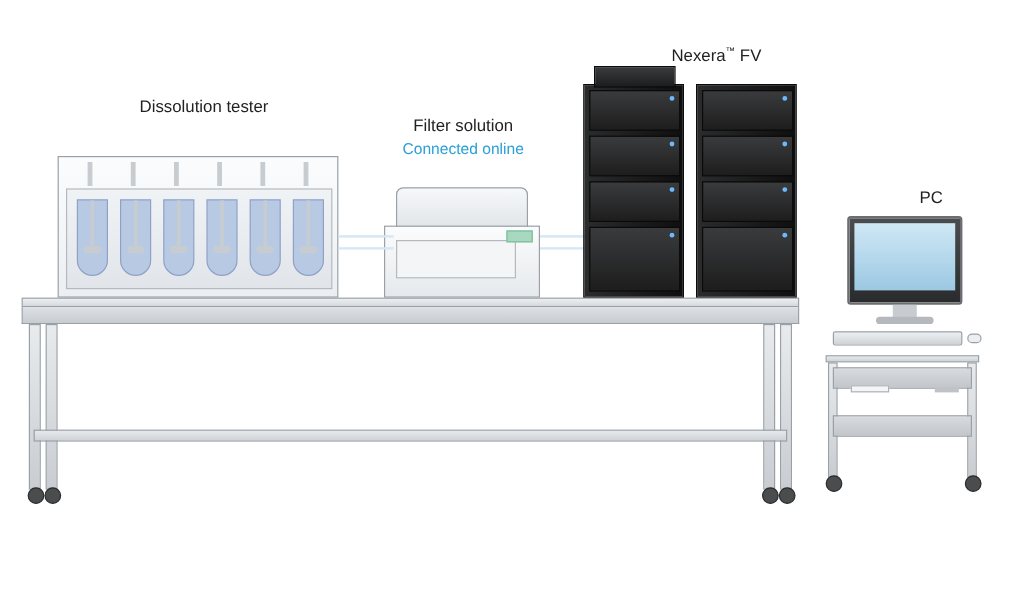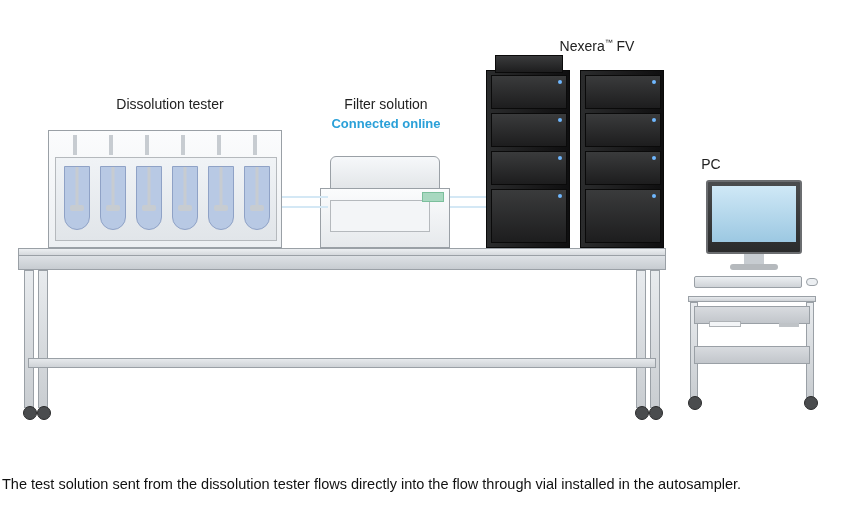--- a/index.html
+++ b/index.html
@@ -1,19 +1,19 @@
 <!DOCTYPE html>
 <html><head>
 <meta charset="utf-8">
 <style>
   * { box-sizing: border-box; margin: 0; padding: 0; }
   body { width: 856px; height: 506px; font-family: Arial, Helvetica, sans-serif; background: #fff; position: relative; overflow: hidden; }
   .stage { position: absolute; left: 0; top: 0; width: 856px; height: 506px; }
   .label { position: absolute; font-size: 14px; color: #222; text-align: center; }
-  .label-sub { font-size: 13px; font-weight: bold; color: #2aa0d8; }
+  .label-sub { font-size: 13px; font-weight: normal; color: #2aa0d8; }
   .tm { font-size: 8px; vertical-align: super; }
   .caption { position: absolute; left: 0; bottom: 14px; width: 856px; font-size: 14.5px; color: #111; text-align: left; padding-left: 2px; }
 
   
   .bench { position: absolute; left: 18px; top: 248px; width: 648px; height: 164px; }
   .bench-top { position: absolute; left: 0; top: 0; width: 648px; height: 8px; background: linear-gradient(#eceff2,#d5d9dd); border: 1px solid #9aa0a6; }
   .bench-top2 { position: absolute; left: 0; top: 8px; width: 648px; height: 14px; background: linear-gradient(#dde1e5,#c7ccd1); border: 1px solid #9aa0a6; border-top: none; }
   .bench-shelf { position: absolute; left: 10px; top: 110px; width: 628px; height: 10px; background: linear-gradient(#e6e9ec,#cfd3d7); border: 1px solid #9aa0a6; }
   .bench-leg { position: absolute; top: 22px; width: 10px; height: 138px; background: linear-gradient(#e8ebee,#c9cdd1); border: 1px solid #9aa0a6; }
   .bench-leg.l1 { left: 6px; } .bench-leg.l2 { left: 632px; }
@@ -71,27 +71,27 @@
   .stand{position:absolute;left:44px;top:74px;width:20px;height:12px;background:#c7ccd1;}
   .base{position:absolute;left:30px;top:84px;width:48px;height:6px;background:#b5b9bd;border-radius:3px;}
   .keyboard{position:absolute;left:-6px;top:96px;width:108px;height:12px;background:linear-gradient(#eceff2,#cfd3d7);border:1px solid #9aa0a6;border-radius:2px;}
   .mouse{position:absolute;left:106px;top:98px;width:12px;height:8px;background:#eceff2;border:1px solid #9aa0a6;border-radius:6px;}
 </style>
 </head>
 <body>
 
 <div class="stage">
 
-  <div class="label" style="left:100px;top:96px;width:140px">Dissolution tester</div>
+  <div class="label" style="left:100px;top:80px;width:140px">Dissolution tester</div>
   <div class="label" style="left:336px;top:96px;width:100px">Filter solution</div>
   <div class="label label-sub" style="left:326px;top:116px;width:120px">Connected online</div>
   <div class="label" style="left:552px;top:38px;width:90px">
     <span>Nexera</span><span class="tm">™</span><span> FV</span>
   </div>
-  <div class="label" style="left:696px;top:156px;width:30px">PC</div>
+  <div class="label" style="left:761px;top:156px;width:30px">PC</div>
 
   <div class="bench">
     <div class="bench-leg l1"></div>
     <div class="bench-leg l2"></div>
     <div class="bench-leg l3"></div>
     <div class="bench-leg l4"></div>
     <div class="bench-shelf"></div>
     <div class="bench-top"></div>
     <div class="bench-top2"></div>
     <div class="bench-castor c1"></div>
@@ -194,14 +194,13 @@
     <div class="cart-top"></div>
     <div class="cart-shelf s1">
       <div class="cart-slot"></div>
       <div class="cart-btns"></div>
     </div>
     <div class="cart-shelf s2"></div>
     <div class="cart-castor cc1"></div>
     <div class="cart-castor cc2"></div>
   </div>
 
-  <div class="caption">The test solution sent from the dissolution tester flows directly into the flow through vial installed in the autosampler.</div>
 </div>
 
 </body></html>

